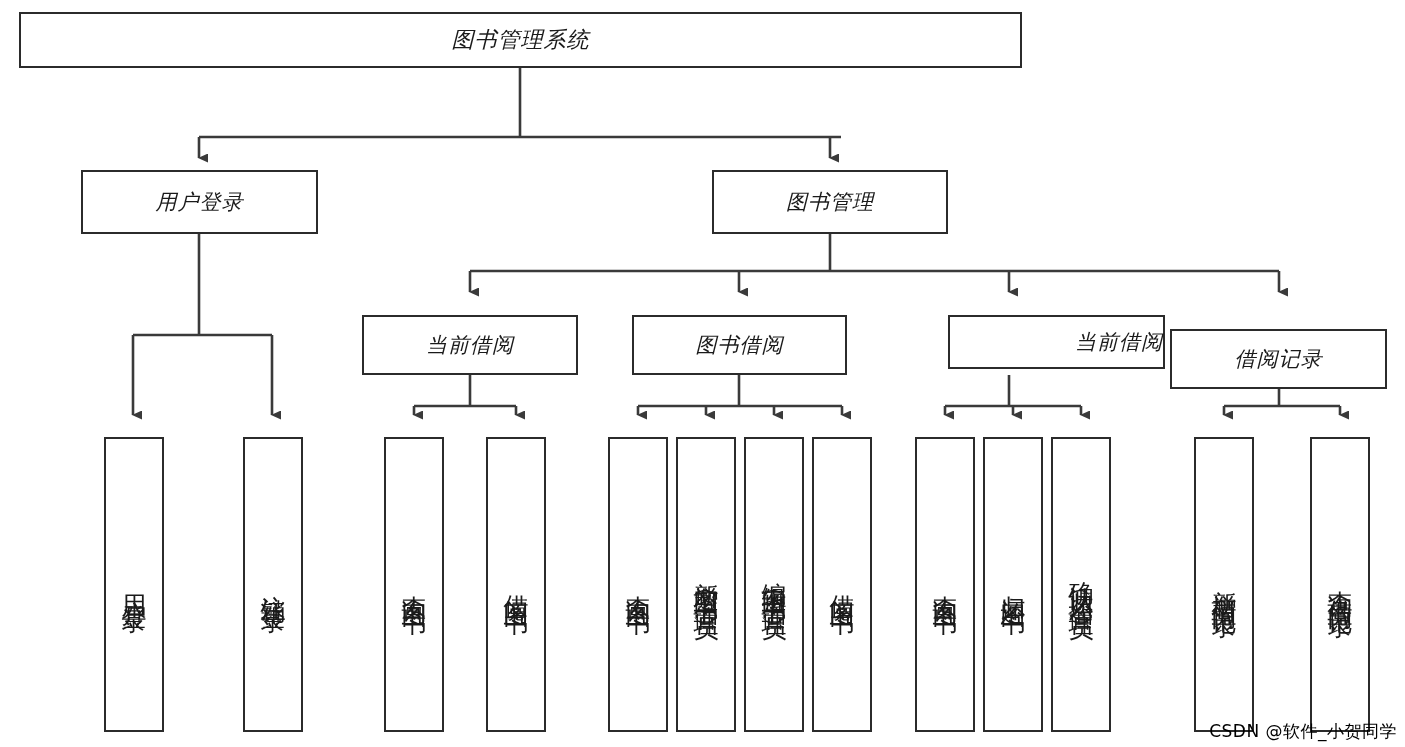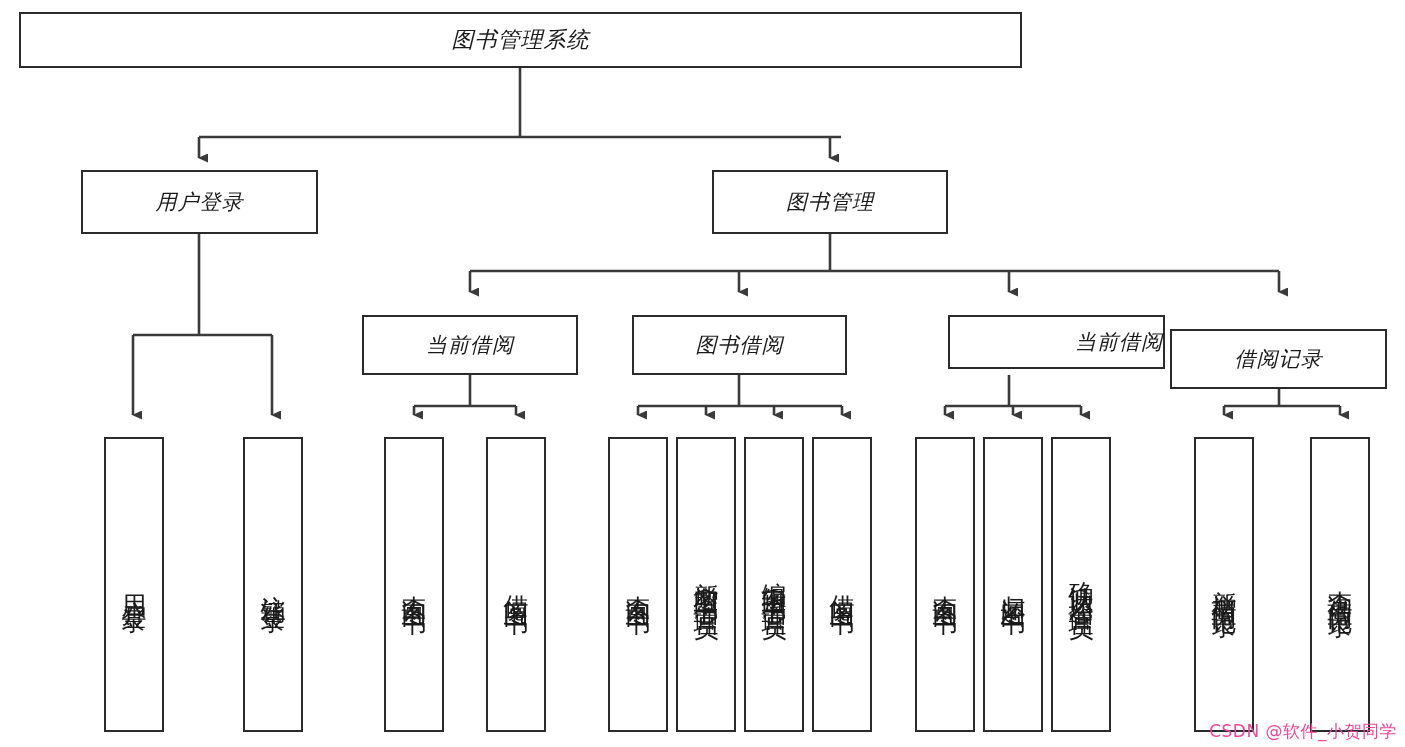--- a/index.html
+++ b/index.html
@@ -61,21 +61,21 @@
     letter-spacing: 5px;
     line-height: 1;
     white-space: nowrap;
     max-height: 268px;
   }
   .watermark {
     position: absolute;
     right: 8px;
     bottom: 4px;
     font-size: 17px;
-    color: #ec4899;
+    color: #000000;
     white-space: nowrap;
     letter-spacing: 0.5px;
   }
 </style>
 </head>
 <body>
 
 <div id="canvas">
 
   <svg id="edges" viewBox="0 0 1405 747" xmlns="http://www.w3.org/2000/svg">

